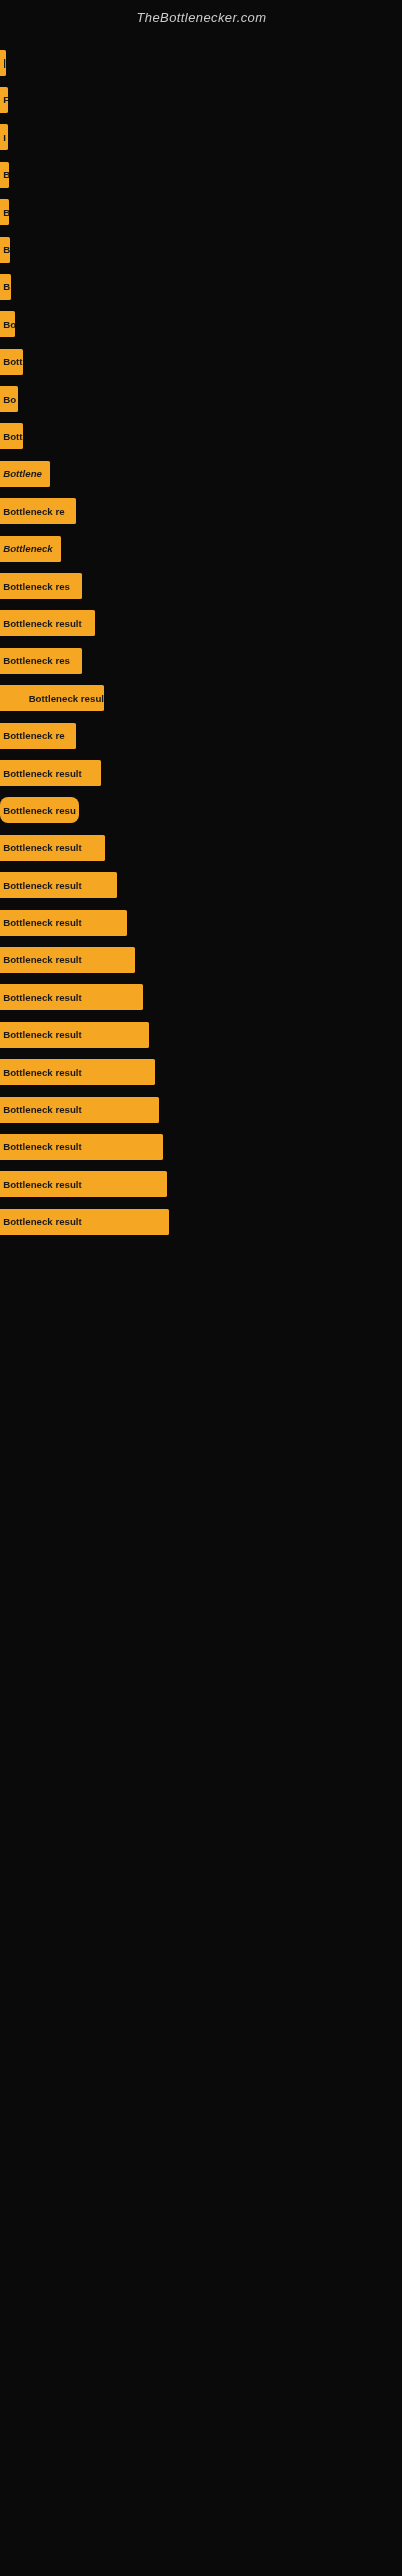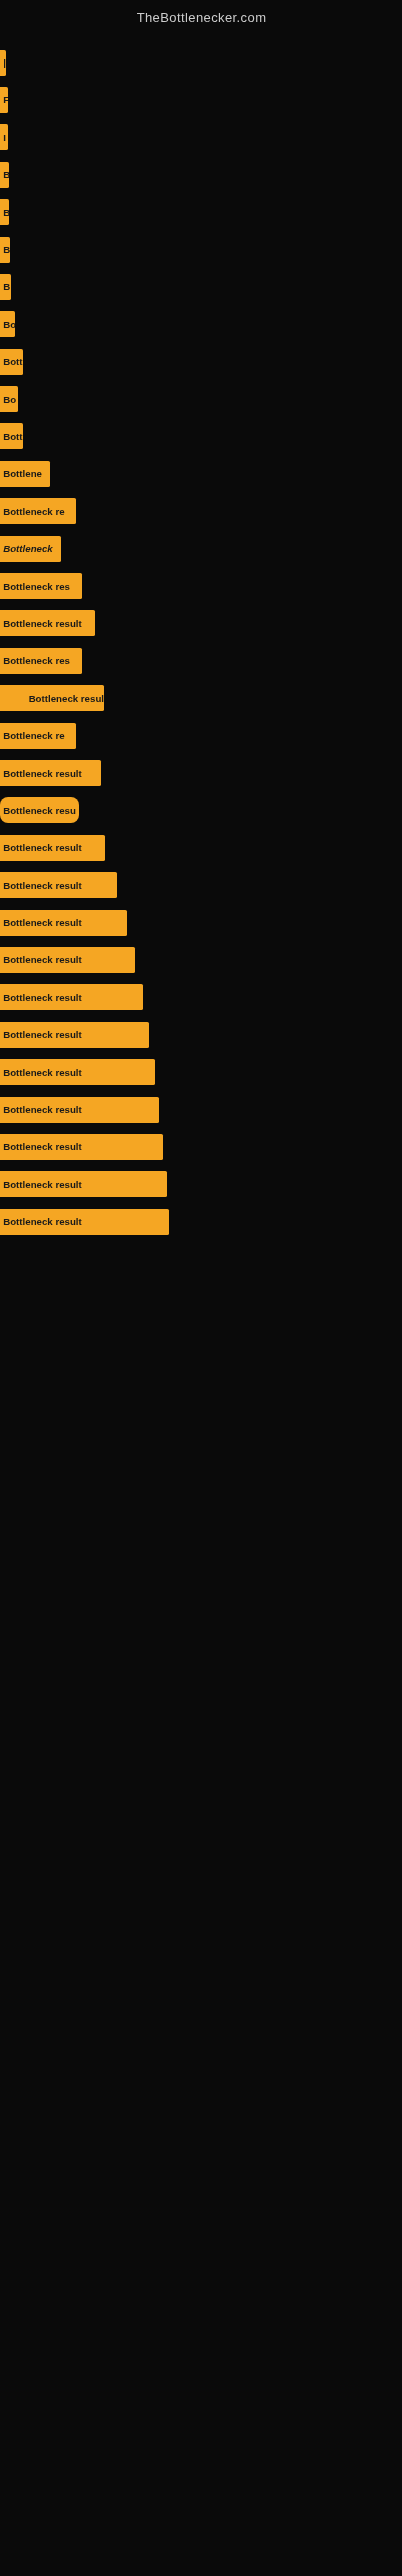--- a/index.html
+++ b/index.html
@@ -15,20 +15,21 @@
       font-family: Arial, sans-serif;
       position: relative;
     }
 
     .site-title {
       color: #cccccc;
       font-size: 13px;
       text-align: center;
       padding: 9.7px 0 6.4px 0;
       letter-spacing: 0.4px;
+      font-style: italic;
     }
 
     .bars-container {
       display: flex;
       flex-direction: column;
       gap: 0px;
       padding: 16px 0 0 0;
     }
 
     .bar-row {
@@ -110,21 +111,21 @@
       <div class="bar" style="width: 17.7px;">
         <span class="bar-label">Bo</span>
       </div>
     </div>
     <div class="bar-row">
       <div class="bar" style="width: 22.5px;">
         <span class="bar-label">Bott</span>
       </div>
     </div>
     <div class="bar-row">
-      <div class="bar" style="width: 50px;">
+      <div class="bar" style="width: 50px; font-style: italic;">
         <span class="bar-label">Bottlene</span>
       </div>
     </div>
     <div class="bar-row">
       <div class="bar" style="width: 76px;">
         <span class="bar-label">Bottleneck re</span>
       </div>
     </div>
     <div class="bar-row">
       <div class="bar" style="width: 61px; font-style: italic;">

